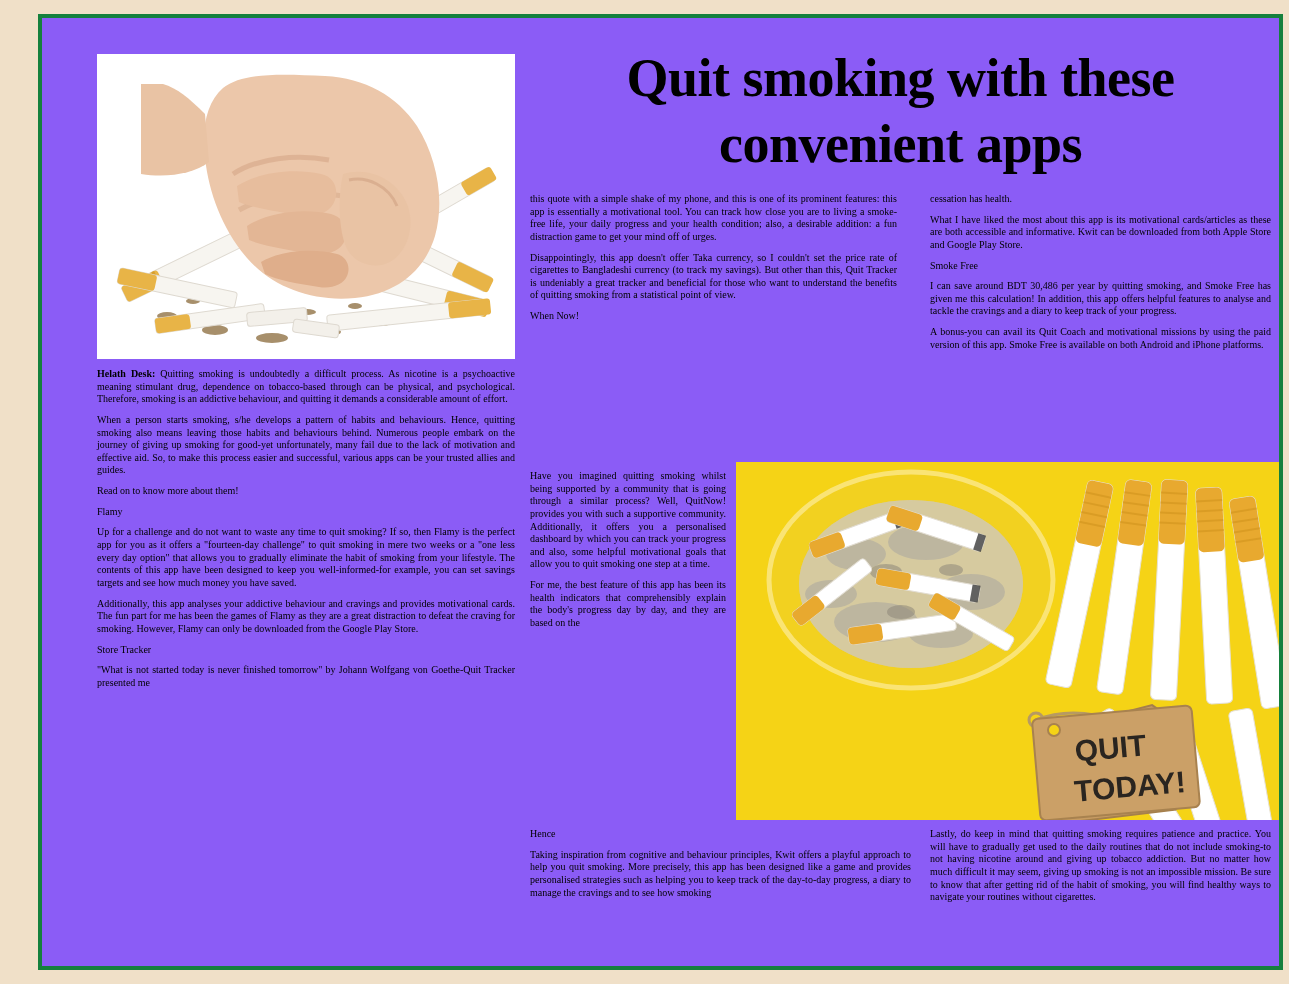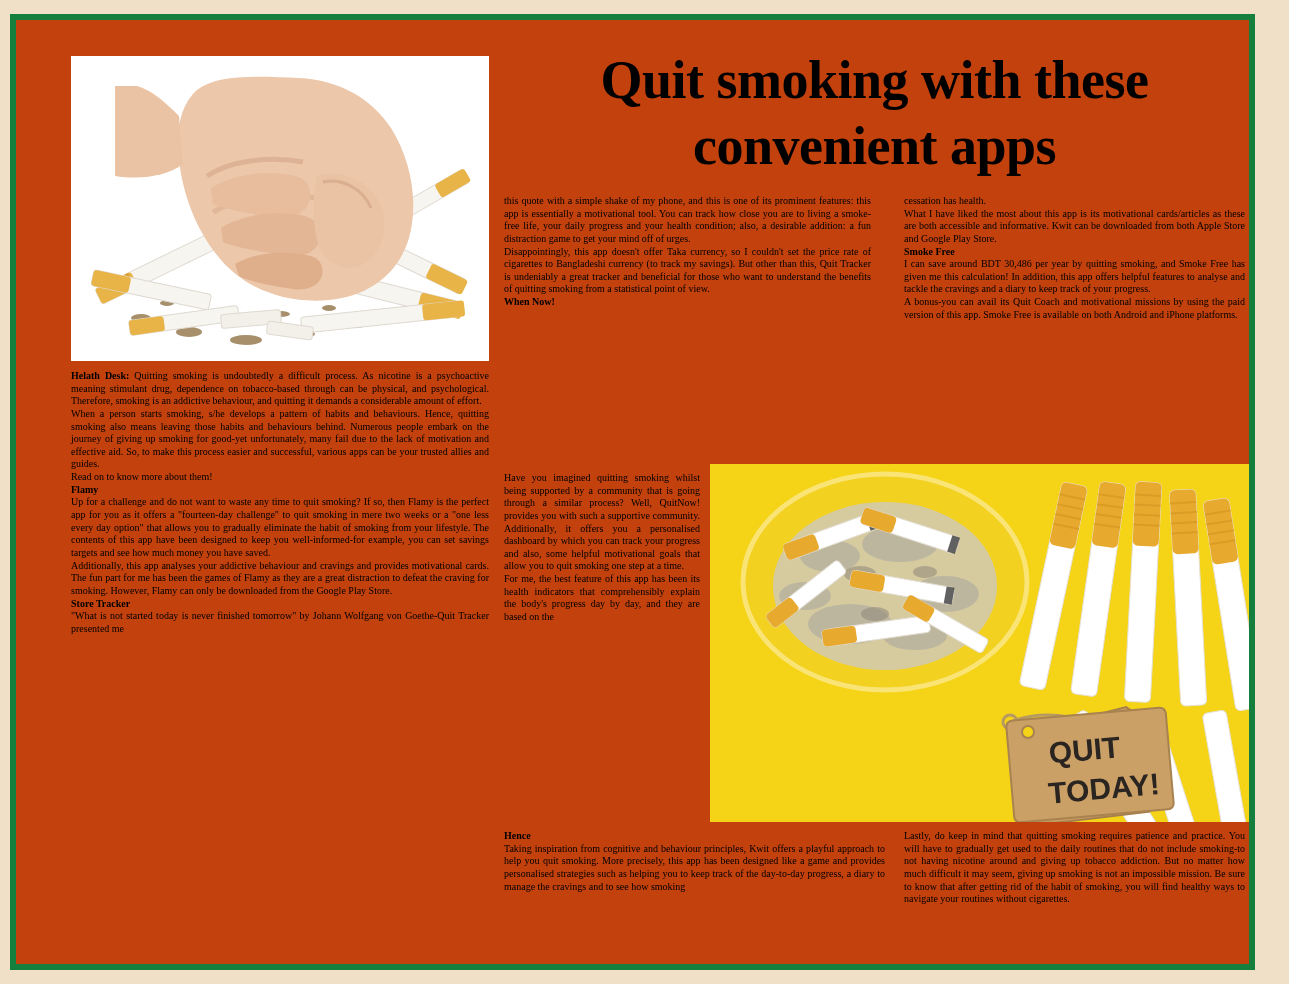--- a/index.html
+++ b/index.html
@@ -8,26 +8,26 @@
   }
   body {
     width: 1289px;
     height: 984px;
     background: #f0e0c8;
     font-family: "Liberation Serif", serif;
     overflow: hidden;
   }
   .page {
     position: absolute;
-    left: 10px;
+    left: 38px;
     top: 14px;
     width: 1245px;
     height: 956px;
-    background: #c2410c;
-    border: 6px solid #15803d;
+    background: #8b5cf6;
+    border: 4px solid #15803d;
     box-sizing: border-box;
     overflow: hidden;
   }
   .inner {
     position: absolute;
     left: 33px;
     top: 20px;
     width: 1196px;
     height: 920px;
   }
@@ -65,23 +65,23 @@
     font-size: 10px;
     line-height: 1.265;
     text-align: justify;
     text-justify: inter-word;
     color: #000;
     hyphens: auto;
   }
   .col p {
     margin: 0;
   }
-  .col p + p { margin-top: 0px; }
+  .col p + p { margin-top: 8px; }
   .sub {
-    font-weight: bold;
+    font-weight: normal;
   }
   .lead-in { font-weight: bold; }
 
   
   #col1 {
     left: 22px;
     top: 330px;
     width: 418px;
   }
   

